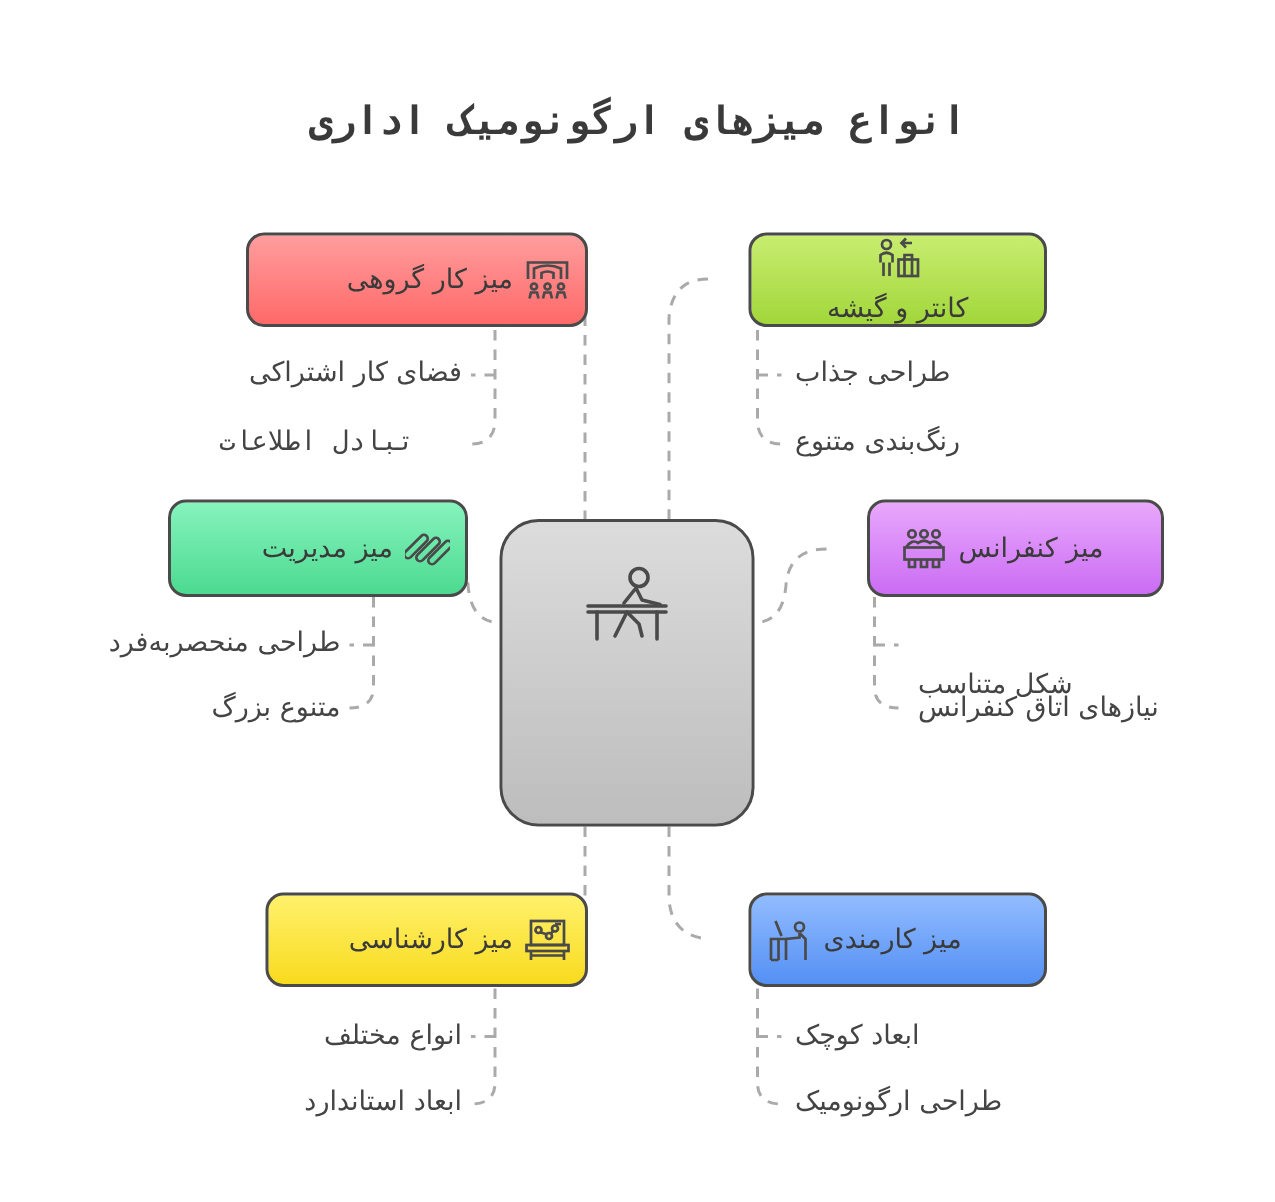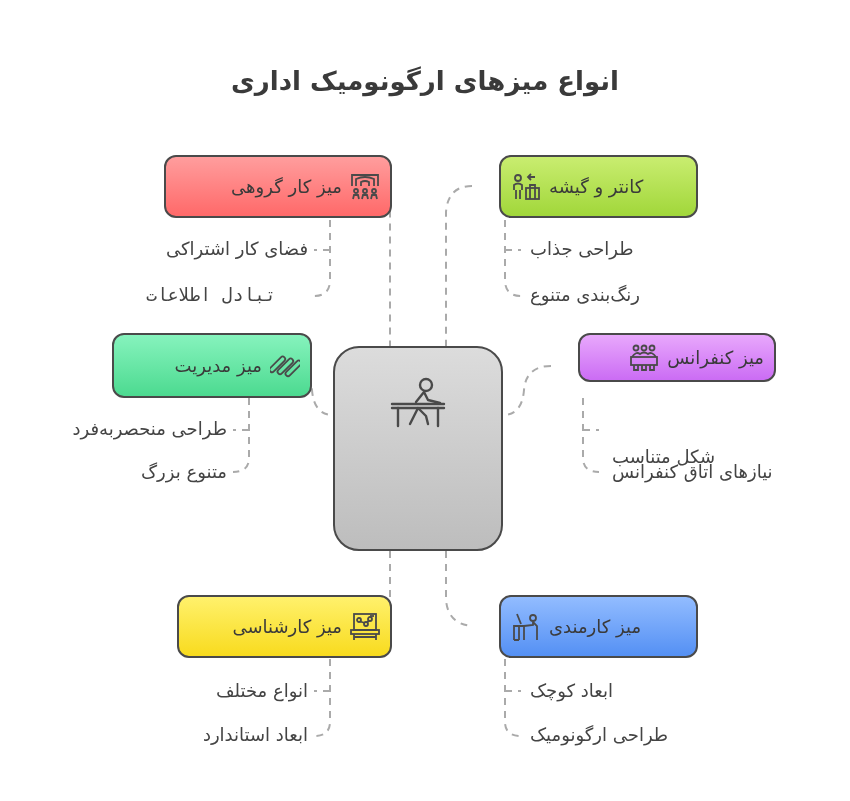--- a/index.html
+++ b/index.html
@@ -1,19 +1,19 @@
 <!DOCTYPE html>
 <html><head>
 <meta charset="utf-8">
 <style>
   html, body { margin: 0; padding: 0; background: #ffffff; }
   body { width: 850px; height: 801px; position: relative; overflow: hidden;
          font-family: "DejaVu Sans", sans-serif; color: #444; }
   .title { position: absolute; left: 0; width: 850px; top: 66px; text-align: center;
-           font-size: 26px; font-weight: bold; color: #3a3a3a; direction: rtl; }
+           font-size: 26px; font-weight: bold; color: #3a3a3a; direction: rtl; font-family: Liberation Mono, monospace; }
   svg.wires { position: absolute; left: 0; top: 0; }
   .node { position: absolute; box-sizing: border-box; border: 2px solid #4a4a4a;
           border-radius: 12px; display: flex; align-items: center; justify-content: flex-end;
           direction: ltr; padding: 0 10px; gap: 8px; margin-left: 27px; }
   .node .label { font-size: 18px; color: #3a3a3a; direction: rtl; white-space: nowrap; }
   .node .icon { width: 30px; height: 30px; flex: 0 0 30px; }
   .leaf { position: absolute; font-size: 18px; color: #444; direction: rtl; white-space: nowrap; text-align: right; }
   .center { position: absolute; left: 333px; top: 346px; width: 170px; height: 205px;
             box-sizing: border-box; border: 2px solid #4a4a4a; border-radius: 26px;
             background: linear-gradient(#dcdcdc, #bdbdbd);
@@ -76,21 +76,21 @@
     <path d="M11 14 L11 10 Q15 8 19 10 L19 14"></path>
     <circle cx="6" cy="19" r="2"></circle>
       <circle cx="15" cy="19" r="2"></circle>
       <circle cx="24" cy="19" r="2"></circle>
     <path d="M3 27 L4 23 L8 23 L9 27 M12 27 L13 23 L17 23 L18 27 M21 27 L22 23 L26 23 L27 27"></path>
   </svg>
 </div>
 <div class="leaf" style="right:542px; top:238px;">فضای کار اشتراکی</div>
 <div class="leaf" style="right:574px; top:284px;font-family:Liberation Mono, monospace;">تبادل اطلاعات</div>
 
-<div class="node" style="left:472px; top:155px; width:199px; height:63px; background:linear-gradient(#c9ed70,#a1d73a); justify-content:flex-start; flex-direction:row;">
+<div class="node" style="left:472px; top:155px; width:199px; height:63px; background:linear-gradient(#c9ed70,#a1d73a); justify-content:flex-start; flex-direction:column;">
   <svg class="icon" viewBox="0 0 30 30" fill="none" stroke="#4a4a4a" stroke-width="1.8">
     <circle cx="7" cy="6" r="3"></circle>
     <path d="M3 18 L3 13 Q7 10 11 13 L11 18 M5 18 L5 27 M9 18 L9 27"></path>
     <path d="M24 5 L17 5 M20 2 L17 5 L20 8"></path>
     <rect x="15" y="16" width="13" height="11"></rect>
     <path d="M19 16 L19 13 L24 13 L24 16 M19 16 L19 27 M24 16 L24 27"></path>
   </svg>
   <span class="label">کانتر و گیشه</span>
 </div>
 <div class="leaf" style="left:530px; top:238px;">طراحی جذاب</div>
@@ -100,21 +100,21 @@
   <span class="label">میز مدیریت</span>
   <svg class="icon" viewBox="0 0 30 30" fill="none" stroke="#4a4a4a" stroke-width="1.8">
     <rect x="-3" y="11" width="20" height="5" rx="2.5" transform="rotate(-45 7 13)"></rect>
     <rect x="5" y="13" width="20" height="5" rx="2.5" transform="rotate(-45 15 15)"></rect>
     <rect x="13" y="15" width="20" height="5" rx="2.5" transform="rotate(-45 23 17)"></rect>
   </svg>
 </div>
 <div class="leaf" style="right:623px; top:418px;">طراحی منحصربه‌فرد</div>
 <div class="leaf" style="right:623px; top:461px;">متنوع بزرگ</div>
 
-<div class="node" style="left:551px; top:333px; width:198px; height:49px; background:linear-gradient(#e8a8fc,#cb6cf4); justify-content:flex-end;padding-left:21px;">
+<div class="node" style="left:551px; top:333px; width:198px; height:65px; background:linear-gradient(#e8a8fc,#cb6cf4); justify-content:flex-start;padding-left:21px;">
   <svg class="icon" viewBox="0 0 30 30" fill="none" stroke="#4a4a4a" stroke-width="1.8">
     <circle cx="7" cy="5" r="2.5"></circle>
       <circle cx="15" cy="5" r="2.5"></circle>
       <circle cx="23" cy="5" r="2.5"></circle>
     <path d="M3 14 Q7 8 11 11 Q15 8 19 11 Q23 8 27 14"></path>
     <rect x="2" y="14" width="26" height="8"></rect>
     <path d="M5 22 L5 27 L9 27 L9 22 M13 22 L13 27 L17 27 L17 22 M21 22 L21 27 L25 27 L25 22"></path>
   </svg>
   <span class="label">میز کنفرانس</span>
 </div>

